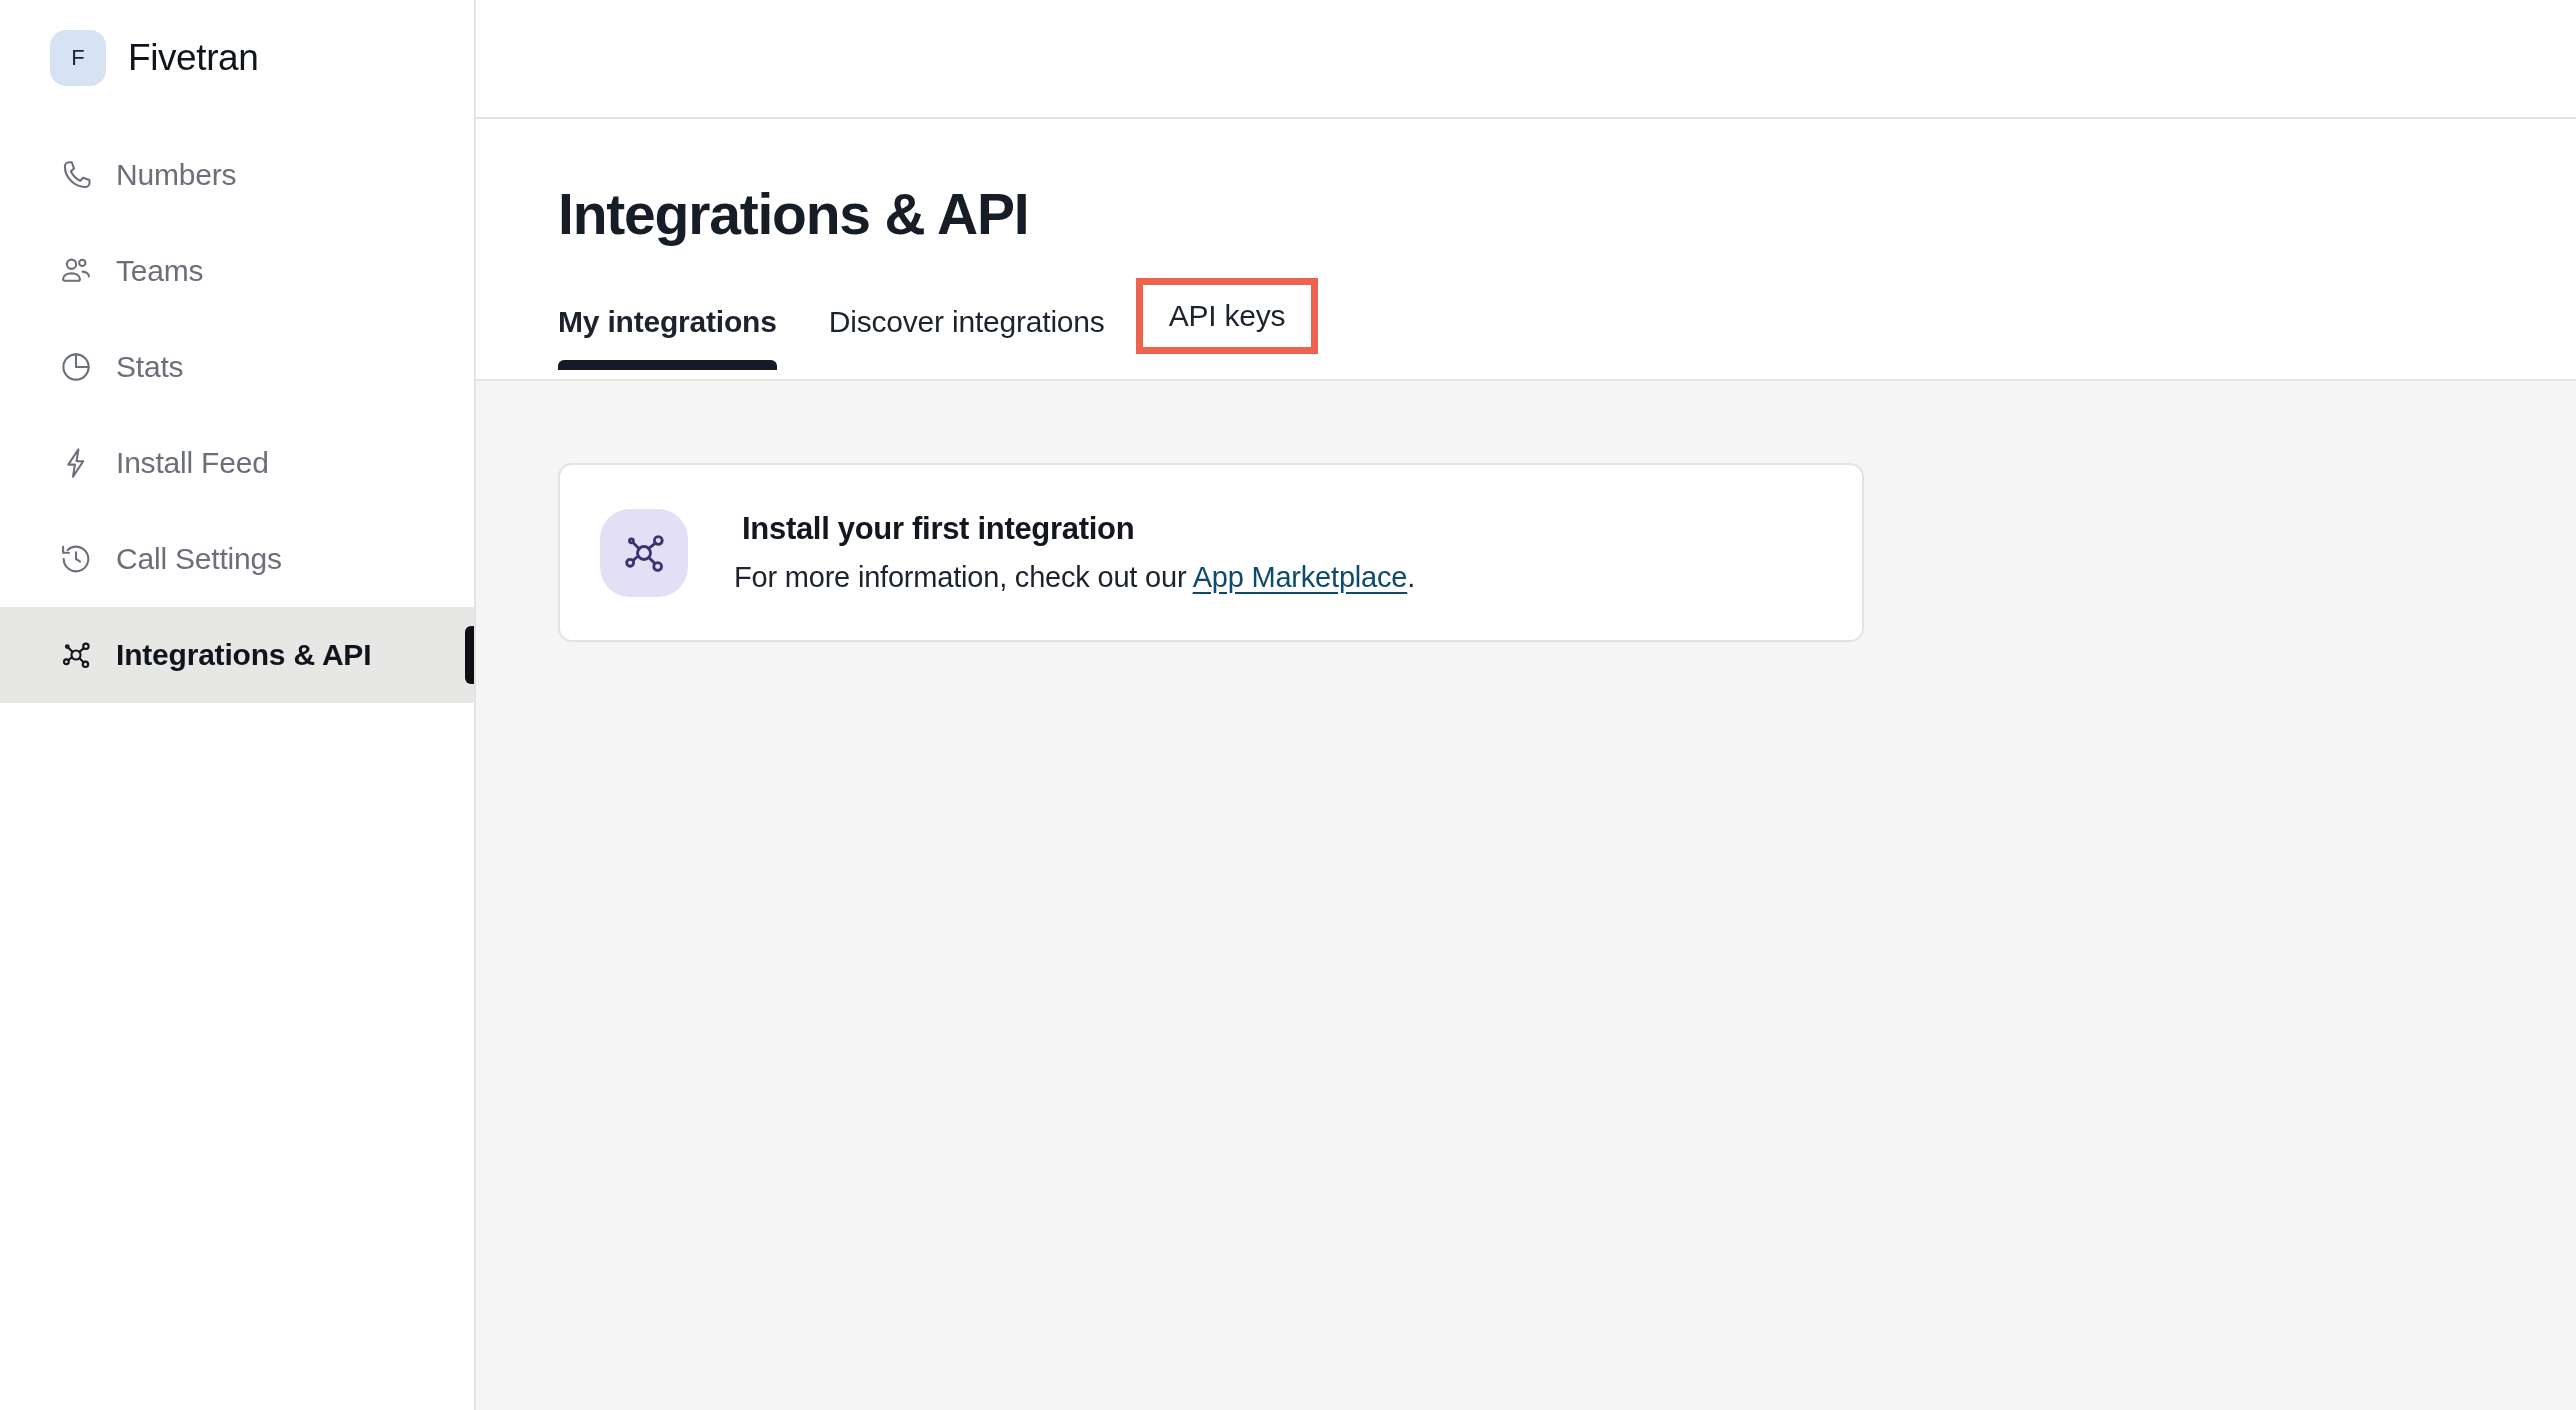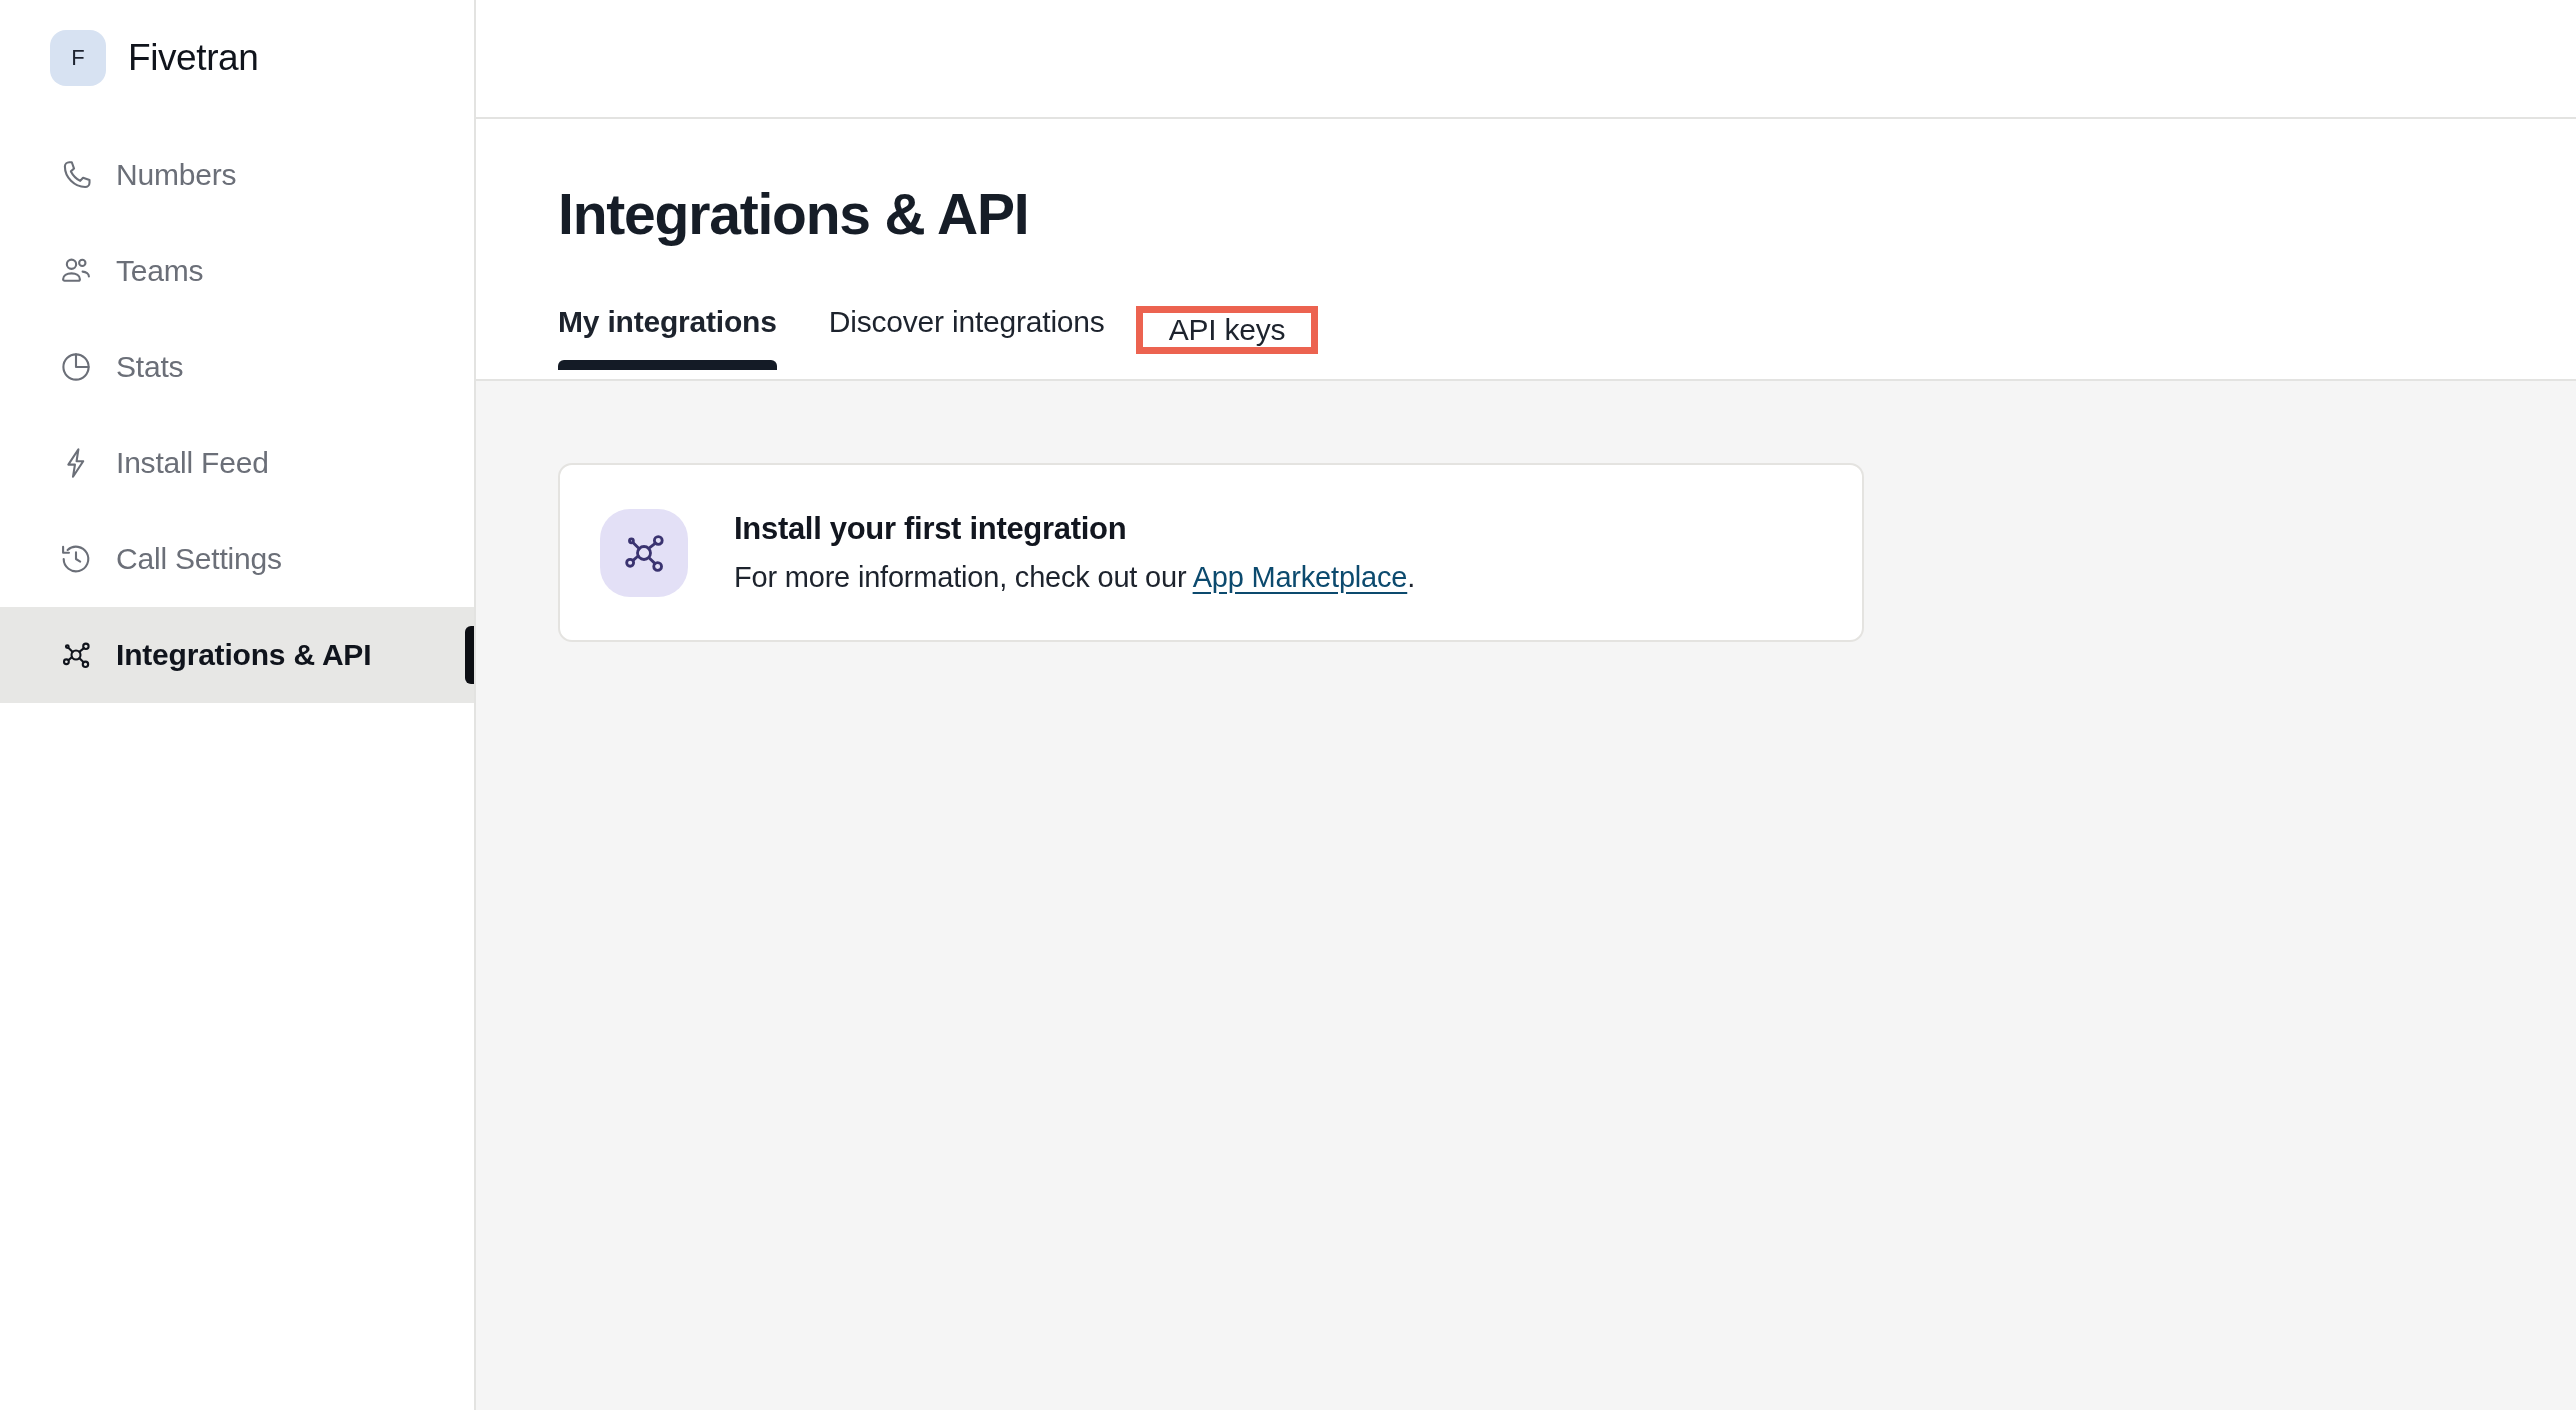--- a/index.html
+++ b/index.html
@@ -173,21 +173,21 @@
     height: 10px;
     border-radius: 6px 6px 0 0;
     background: #141b26;
   }
   .tab.active:first-child::after { left: 0; }
 
   .tab.annotated {
     outline: 7px solid #ec6350;
     outline-offset: 0;
     background: #ffffff;
-    padding: 0 26px;
+    padding: 14px 26px;
     height: auto;
     align-items: center;
     margin-bottom: 18px;
     margin-left: 12px;
     z-index: 3;
   }
 
   
   #content {
     flex: 1 1 auto;
@@ -219,20 +219,21 @@
     color: #3a3370;
   }
 
   #card-text { display: flex; flex-direction: column; gap: 14px; }
 
   #card-title {
     font-size: 31px;
     font-weight: 700;
     color: #12161f;
     letter-spacing: -0.3px;
+    margin-left: 8px;
   }
 
   #card-desc {
     font-size: 29px;
     color: #1d232d;
     letter-spacing: -0.2px;
   }
 
   #card-link {
     color: #0c4a6e;

